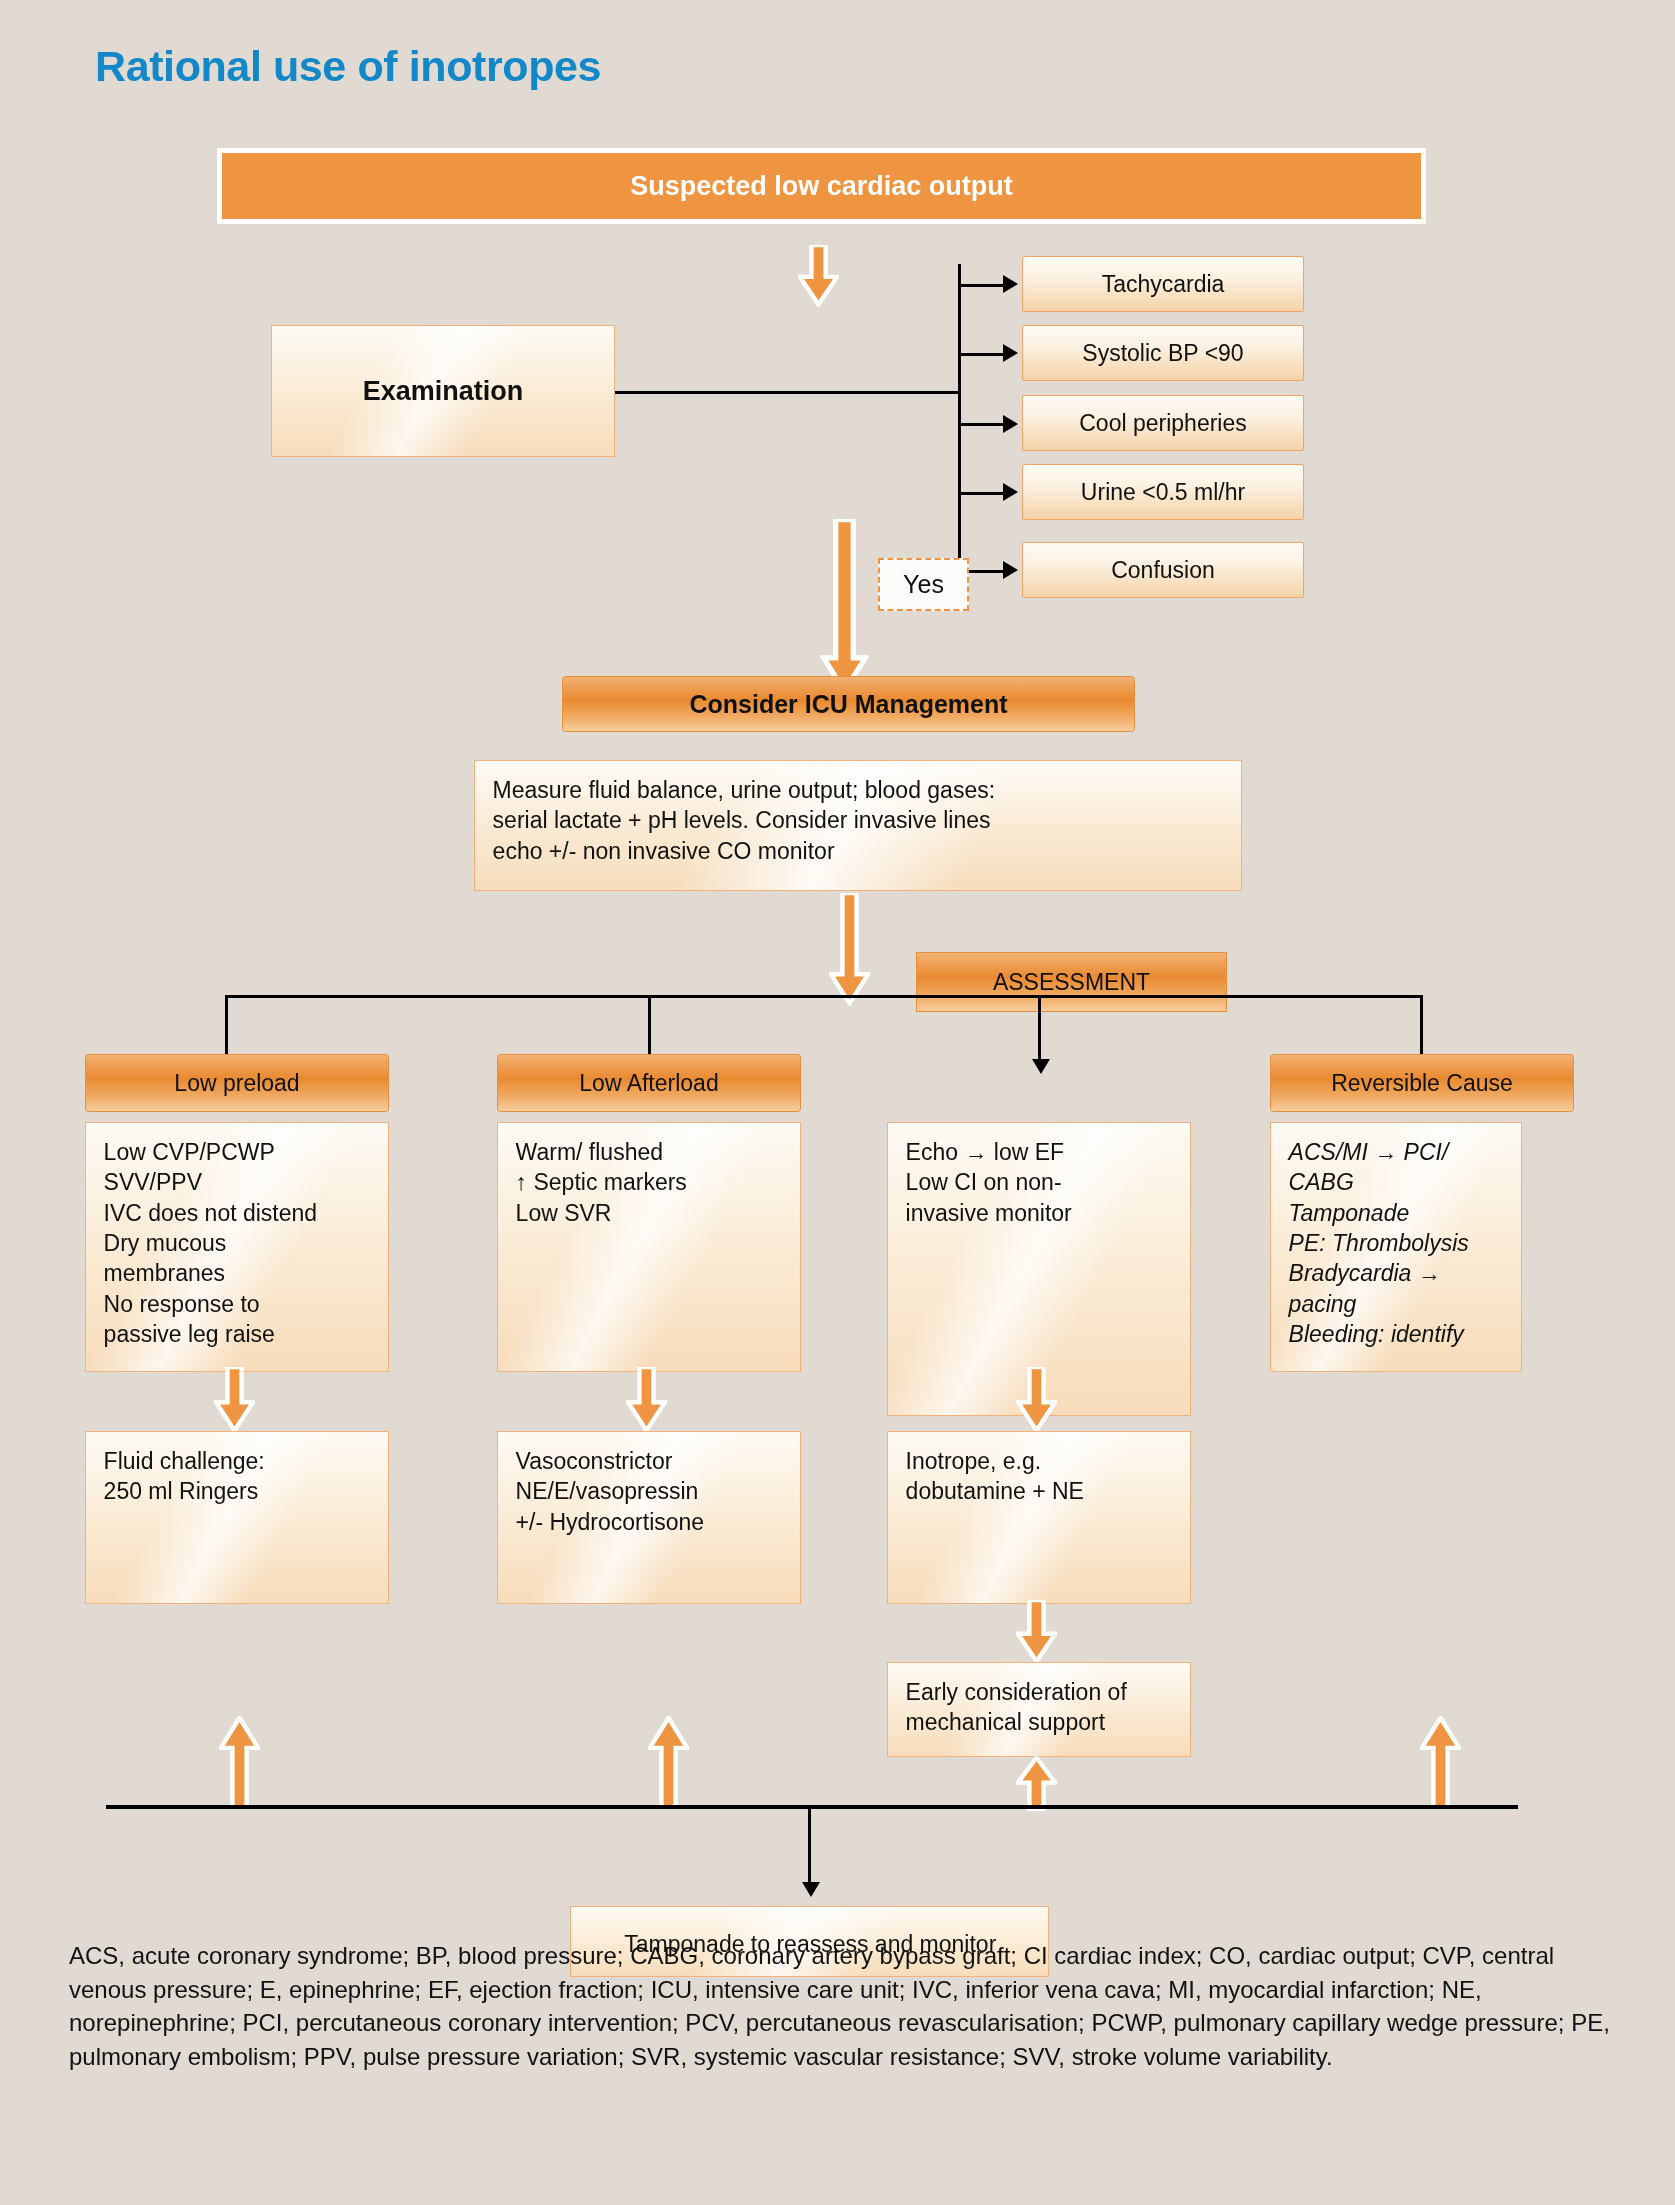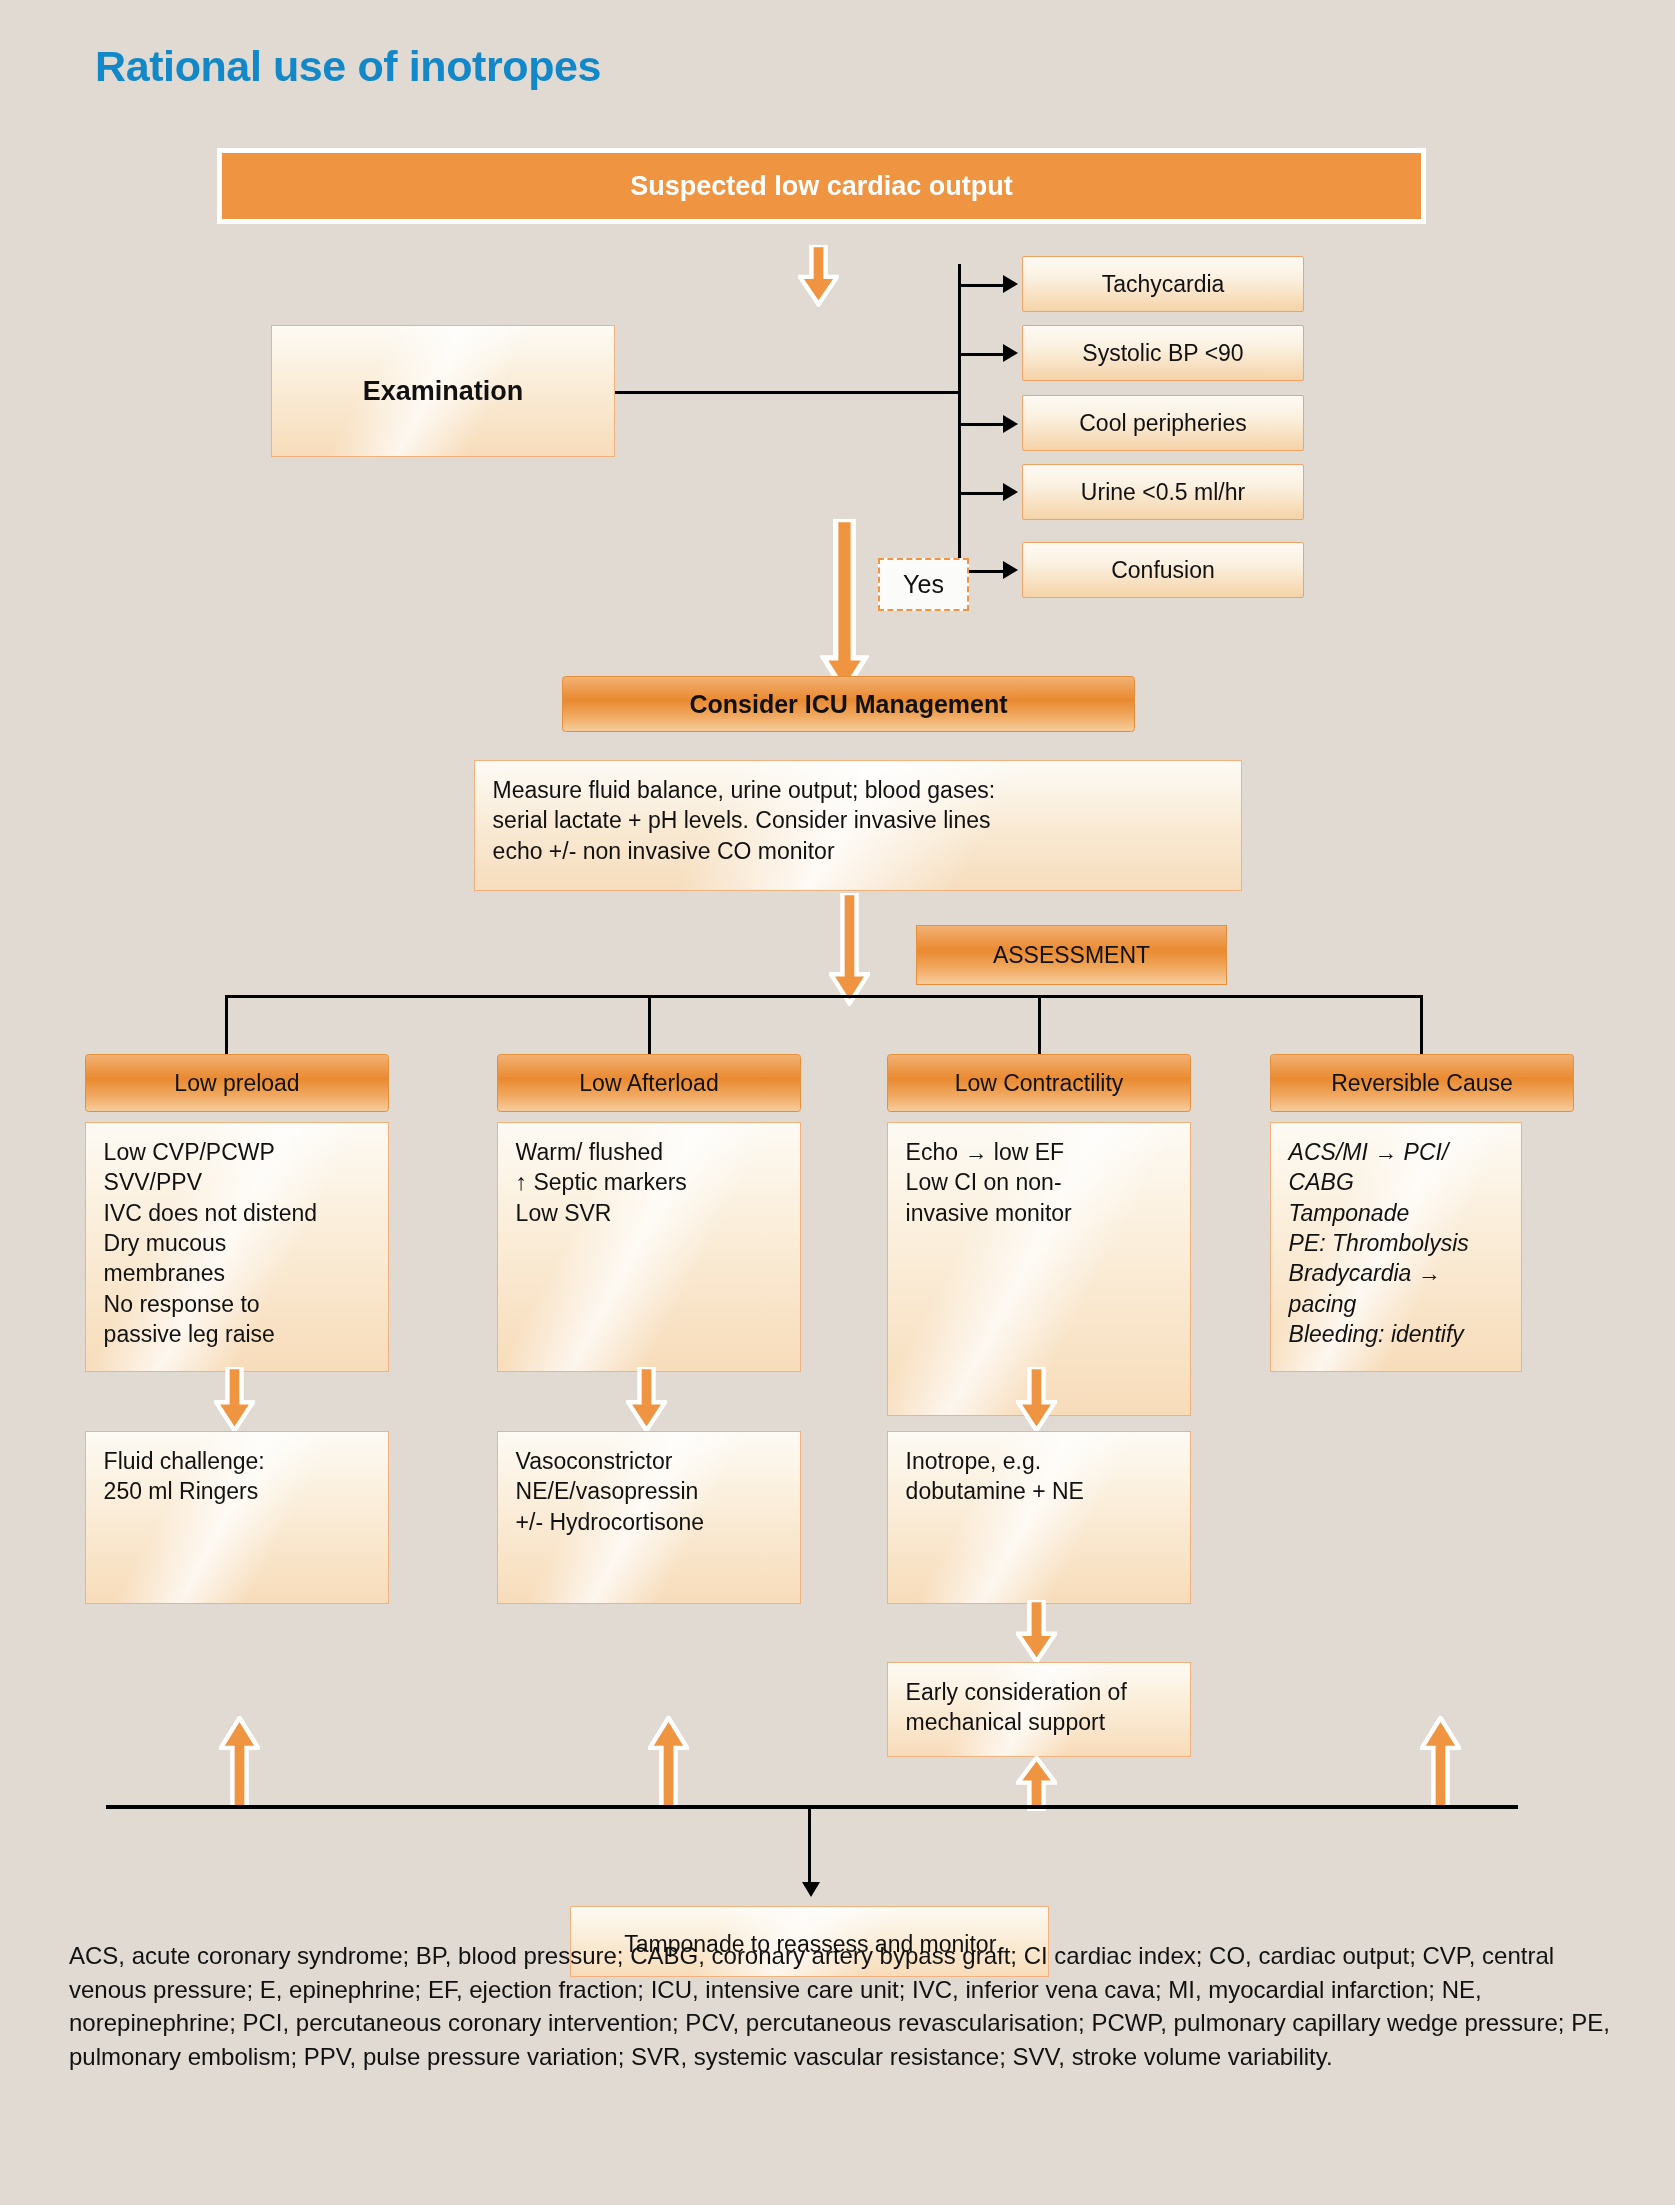--- a/index.html
+++ b/index.html
@@ -178,21 +178,21 @@
     <div>serial lactate + pH levels. Consider invasive lines</div>
     <div>echo +/- non invasive CO monitor</div>
   </div>
 
   <div class="abs oarrow" style="left:829px; top:893px;">
     <svg width="41" height="113" viewBox="0 0 46 128">
       <polygon points="15,0 31,0 31,92 44,92 23,125 2,92 15,92" fill="#ef9440" stroke="#ffffff" stroke-width="5" stroke-linejoin="miter"></polygon>
     </svg>
   </div>
 
-  <div class="abs darkbar" style="left:916px; top:925px; width:311px; height:60px;">
+  <div class="abs darkbar" style="left:916px; top:952px; width:311px; height:60px;">
     <span>ASSESSMENT</span>
   </div>
 
   <div class="abs hline" style="left:225px; top:995px; width:1198px;"></div>
 
   <div class="abs vline" style="left:225px; top:995px; height:69px;"></div>
   <div class="abs arrowhead-down" style="left:219px; top:1059px;"></div>
   <div class="abs vline" style="left:648px; top:995px; height:69px;"></div>
   <div class="abs arrowhead-down" style="left:642px; top:1059px;"></div>
   <div class="abs vline" style="left:1038px; top:995px; height:69px;"></div>
@@ -234,23 +234,20 @@
     <svg width="41" height="66" viewBox="0 0 46 75">
       <polygon points="15,0 31,0 31,40 44,40 23,72 2,40 15,40" fill="#ef9440" stroke="#ffffff" stroke-width="5" stroke-linejoin="miter"></polygon>
     </svg>
   </div>
   <div class="abs lightbox textbox" style="left:497px; top:1431px; width:304px; height:173px;">
     <div>Vasoconstrictor</div>
     <div>NE/E/vasopressin</div>
     <div>+/- Hydrocortisone</div>
   </div>
 
-  <div class="abs darkbar catbox" style="left:887px; top:1054px; width:304px; height:58px;">
-    <span>Low Contractility</span>
-  </div>
   <div class="abs lightbox textbox" style="left:887px; top:1122px; width:304px; height:294px;">
     <div>Echo → low EF</div>
     <div>Low CI on non-</div>
     <div>invasive monitor</div>
   </div>
   <div class="abs oarrow" style="left:1016px; top:1367px;">
     <svg width="41" height="66" viewBox="0 0 46 75">
       <polygon points="15,0 31,0 31,40 44,40 23,72 2,40 15,40" fill="#ef9440" stroke="#ffffff" stroke-width="5" stroke-linejoin="miter"></polygon>
     </svg>
   </div>

